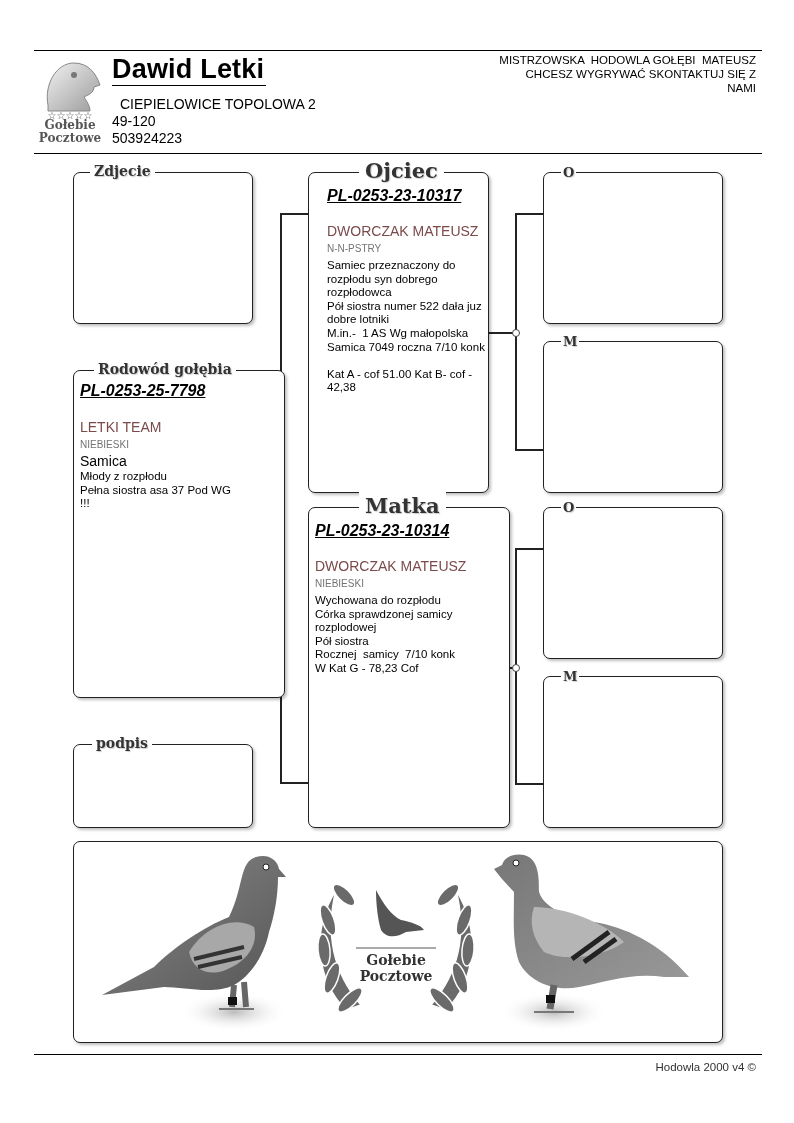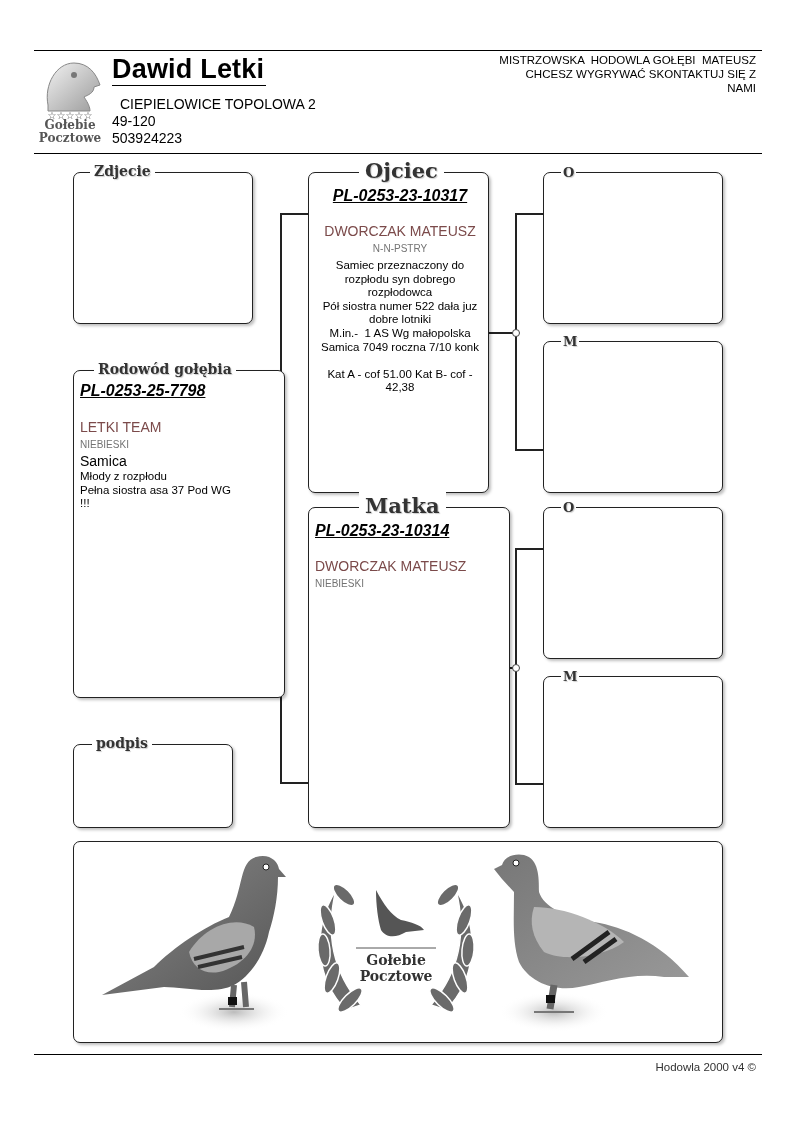--- a/index.html
+++ b/index.html
@@ -100,27 +100,27 @@
     <div style="height:18px;"></div>
     <div class="breeder">LETKI TEAM</div>
     <div class="color">NIEBIESKI</div>
     <div class="sex">Samica</div>
     <div class="desc">Młody z rozpłodu
 Pełna siostra asa 37 Pod WG
 !!!</div>
   </div>
 </div>
 
-<div class="box" style="left:73px; top:744px; width:160px; height:84px;">
+<div class="box" style="left:73px; top:744px; width:180px; height:84px;">
   <div class="legend small" style="left:18px;">podpis</div>
 </div>
 
 <div class="box" style="left:308px; top:172px; width:181px; height:321px;">
   <div class="legend big" style="left:50px;">Ojciec</div>
-  <div class="abs" style="left:6px; top:13px; width:170px;text-align:center;">
+  <div class="abs" style="left:18px; top:13px; width:170px;">
     <div class="ring">PL-0253-23-10317</div>
     <div style="height:17px;"></div>
     <div class="breeder">DWORCZAK MATEUSZ</div>
     <div class="color">N-N-PSTRY</div>
     <div class="desc" style="margin-top:2px;">Samiec przeznaczony do
 rozpłodu syn dobrego
 rozpłodowca
 Pół siostra numer 522 dała juz
 dobre lotniki
 M.in.-  1 AS Wg małopolska
@@ -131,20 +131,26 @@
   </div>
 </div>
 
 <div class="box" style="left:308px; top:507px; width:202px; height:321px;">
   <div class="legend big" style="left:50px;">Matka</div>
   <div class="abs" style="left:6px; top:13px; width:170px;">
     <div class="ring">PL-0253-23-10314</div>
     <div style="height:17px;"></div>
     <div class="breeder">DWORCZAK MATEUSZ</div>
     <div class="color">NIEBIESKI</div>
+    <div class="desc" style="margin-top:2px;">Wychowana do rozpłodu
+Córka sprawdzonej samicy
+rozplodowej
+Pół siostra
+Rocznej  samicy  7/10 konk
+W Kat G - 78,23 Cof</div>
   </div>
 </div>
 
 <div class="box" style="left:543px; top:172px; width:180px; height:152px;">
   <div class="legend tiny" style="left:17px;">O</div>
 </div>
 <div class="box" style="left:543px; top:341px; width:180px; height:152px;">
   <div class="legend tiny" style="left:17px;">M</div>
 </div>
 <div class="box" style="left:543px; top:507px; width:180px; height:152px;">

